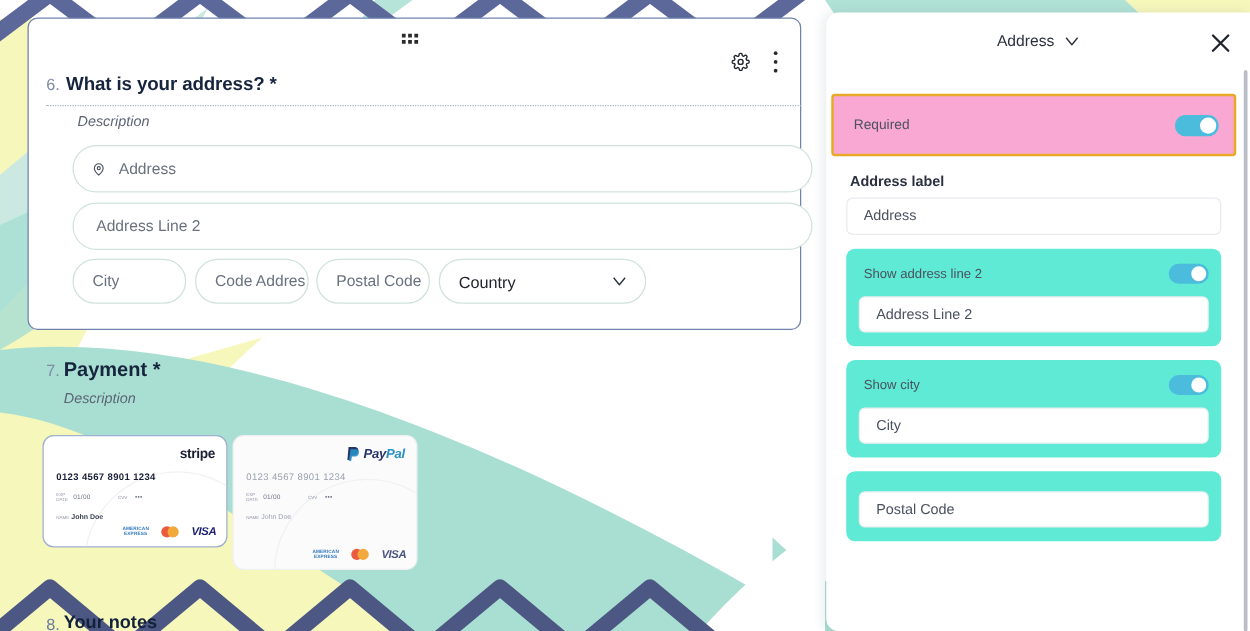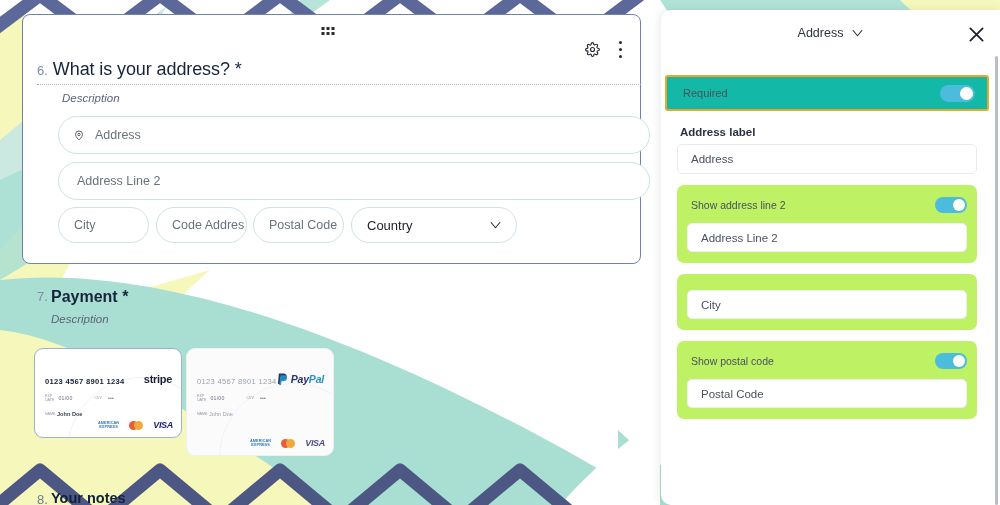--- a/index.html
+++ b/index.html
@@ -38,21 +38,21 @@
     position:absolute; right:18px; top:26px; width:4px; height:17px; cursor:pointer;
     display:flex; flex-direction:column; justify-content:space-between; align-items:center;
   }
   .kebab-icon i { width:3px; height:3px; border-radius:50%; background:#2b2b2b; display:block; }
 
   .q-title-row {
     position:absolute; left:14px; top:44px; width:591px;
     display:flex; align-items:baseline; gap:5px;
   }
   .q-num { font-size:13px; color:#7f8aa5; font-weight:400; }
-  .q-title { font-size:18px; font-weight:400; color:#16243d; letter-spacing:-0.1px; }
+  .q-title { font-size:15px; font-weight:700; color:#16243d; letter-spacing:-0.1px; }
   .q-dotted {
     position:absolute; left:14px; top:69px; width:604px; height:1px;
     border-bottom:1.4px dotted #a9b4cf;
   }
   .q-desc {
     position:absolute; left:39px; top:77px;
     font-size:11.5px; font-style:italic; color:#5c6475;
   }
 
   .field-pill {
@@ -75,21 +75,21 @@
 
   .cc-card {
     position:absolute; border-radius:9px; background:#ffffff; overflow:hidden;
   }
   .cc-stripe { left:34px; top:348px; width:148px; height:90px; border:1px solid #9eb0cf; }
   .cc-paypal { left:186px; top:348px; width:148px; height:108px; border:1px solid #f0f0f3; background:#fbfbfc; }
   .cc-arc {
     position:absolute; left:22%; top:32%; width:150px; height:150px;
     border-radius:50%; border:1px solid #f0f1f4;
   }
-  .cc-brand { position:absolute; right:9px; top:24px; display:flex; align-items:center; gap:3px; }
+  .cc-brand { position:absolute; right:9px; top:8px; display:flex; align-items:center; gap:3px; }
   .brand-stripe { font-size:11px; font-weight:700; color:#1a1f36; letter-spacing:-0.3px; font-family:"Liberation Sans", sans-serif; }
   .brand-pp-text { font-size:10.5px; font-weight:700; font-style:italic; letter-spacing:-0.2px; }
   .pp-a { color:#27346a; } .pp-b { color:#2790c3; }
   .cc-number { position:absolute; left:10px; top:28px; font-size:7.6px; font-weight:700; letter-spacing:0.3px; color:#1a1f36; }
   .cc-number.muted { color:#9aa0ae; font-weight:400; }
   .cc-row2 { position:absolute; left:10px; top:45px; display:flex; gap:22px; align-items:center; }
   .cc-mini { display:flex; align-items:center; gap:2.5px; }
   .cc-mini-lbl { font-size:3.6px; line-height:4px; color:#8e94a3; width:11px; }
   .cc-mini-val { font-size:5.2px; color:#6b7280; letter-spacing:0.2px; }
   .cc-row3 { position:absolute; left:10px; top:62px; display:flex; align-items:center; gap:3px; }
@@ -123,37 +123,37 @@
   }
   .sp-title { font-size:12.5px; color:#2c3240; }
   .sp-caret { width:11px; height:8px; }
   .sp-close {
     position:absolute; right:13px; top:14px; width:21px; height:21px; cursor:pointer;
   }
 
   .sp-body { position:absolute; left:0; top:54px; right:0; bottom:0; overflow:hidden; padding-right:7px; }
 
   .required-row {
-    margin:11px 4px 0 4px; height:36px;
+    margin:11px 4px 0 4px; height:50px;
     border:2px solid #e7a927; border-radius:3px;
     display:flex; align-items:center; justify-content:space-between;
-    padding:0 12px 0 16px; background:#14b8a6;
+    padding:0 12px 0 16px; background:#f9a8d4;
   }
   .required-label { font-size:11px; color:#4b5160; }
 
   .sp-section { padding:0 16px; }
   .sp-field-label { font-size:11.5px; font-weight:700; color:#2b3140; margin:15px 0 6px 3px; }
   .sp-input {
     background:#ffffff; border:1px solid #e9eaee; border-radius:5px;
     height:30px; display:flex; align-items:center; padding-left:13px;
     font-size:11.5px; color:#4a5160;
   }
 
   .group-box {
-    background:#bef264; border-radius:7px; margin-top:11px; padding:9px 10px 11px 10px;
+    background:#5eead4; border-radius:7px; margin-top:11px; padding:9px 10px 11px 10px;
   }
   .group-head { display:flex; align-items:center; justify-content:space-between; height:22px; padding-left:4px; }
   .group-label { font-size:10.5px; color:#4b5160; }
   .group-input {
     background:#ffffff; border:1px solid #eceef1; border-radius:5px;
     height:29px; display:flex; align-items:center; padding-left:13px;
     font-size:11.5px; color:#4a5160; margin-top:7px;
   }
 
   .toggle {
@@ -373,34 +373,34 @@
             <span class="toggle">
                 <i></i>
               </span>
           </div>
           <div class="group-input">
             <span>Address Line 2</span>
           </div>
         </div>
 
         <div class="group-box">
-          <div class="group-input">
-            <span>City</span>
-          </div>
-        </div>
-
-
-        <div class="group-box">
           <div class="group-head">
-            <span class="group-label">Show postal code</span>
+            <span class="group-label">Show city</span>
             <span class="toggle">
                 <i></i>
               </span>
           </div>
           <div class="group-input">
+            <span>City</span>
+          </div>
+        </div>
+
+
+        <div class="group-box">
+          <div class="group-input">
             <span>Postal Code</span>
           </div>
         </div>
       </div>
     </div>
 
     <div class="sp-scrollbar"></div>
   </div>
 
 </div>

